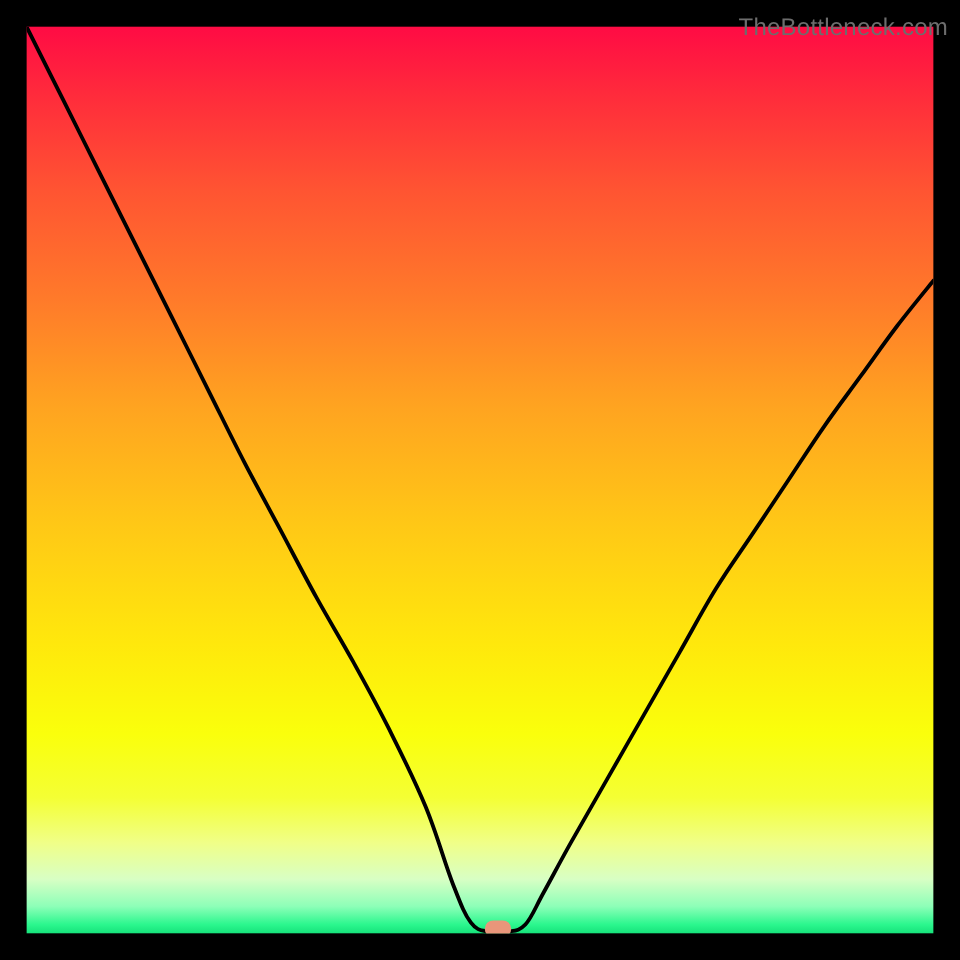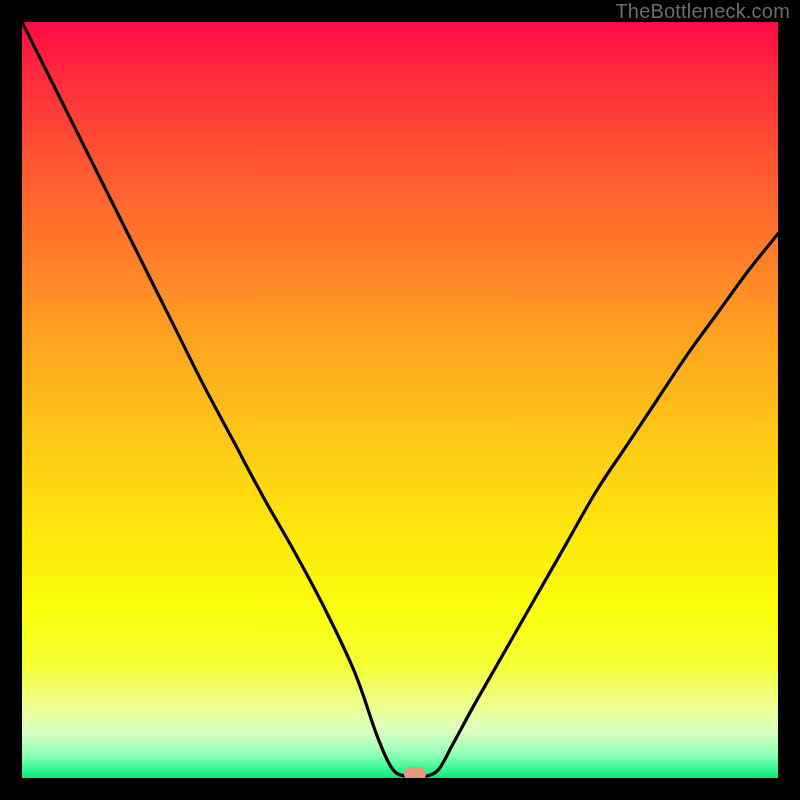--- a/index.html
+++ b/index.html
@@ -41,21 +41,21 @@
       #f4ff34 85%,
       #f0ff88 90%,
       #d8ffc4 94%,
       #8dffb8 97%,
       #2bf78e 99%,
       #16e27a 100%
     );
   }
   .attribution {
     position: absolute;
-    top: 0;
+    top: 12px;
     right: 10px;
     color: #6d6d6d;
     font-size: 20px;
     letter-spacing: 0.2px;
     user-select: none;
   }
   svg.curve {
     position: absolute;
     left: 0; top: 0;
     width: 100%; height: 100%;

